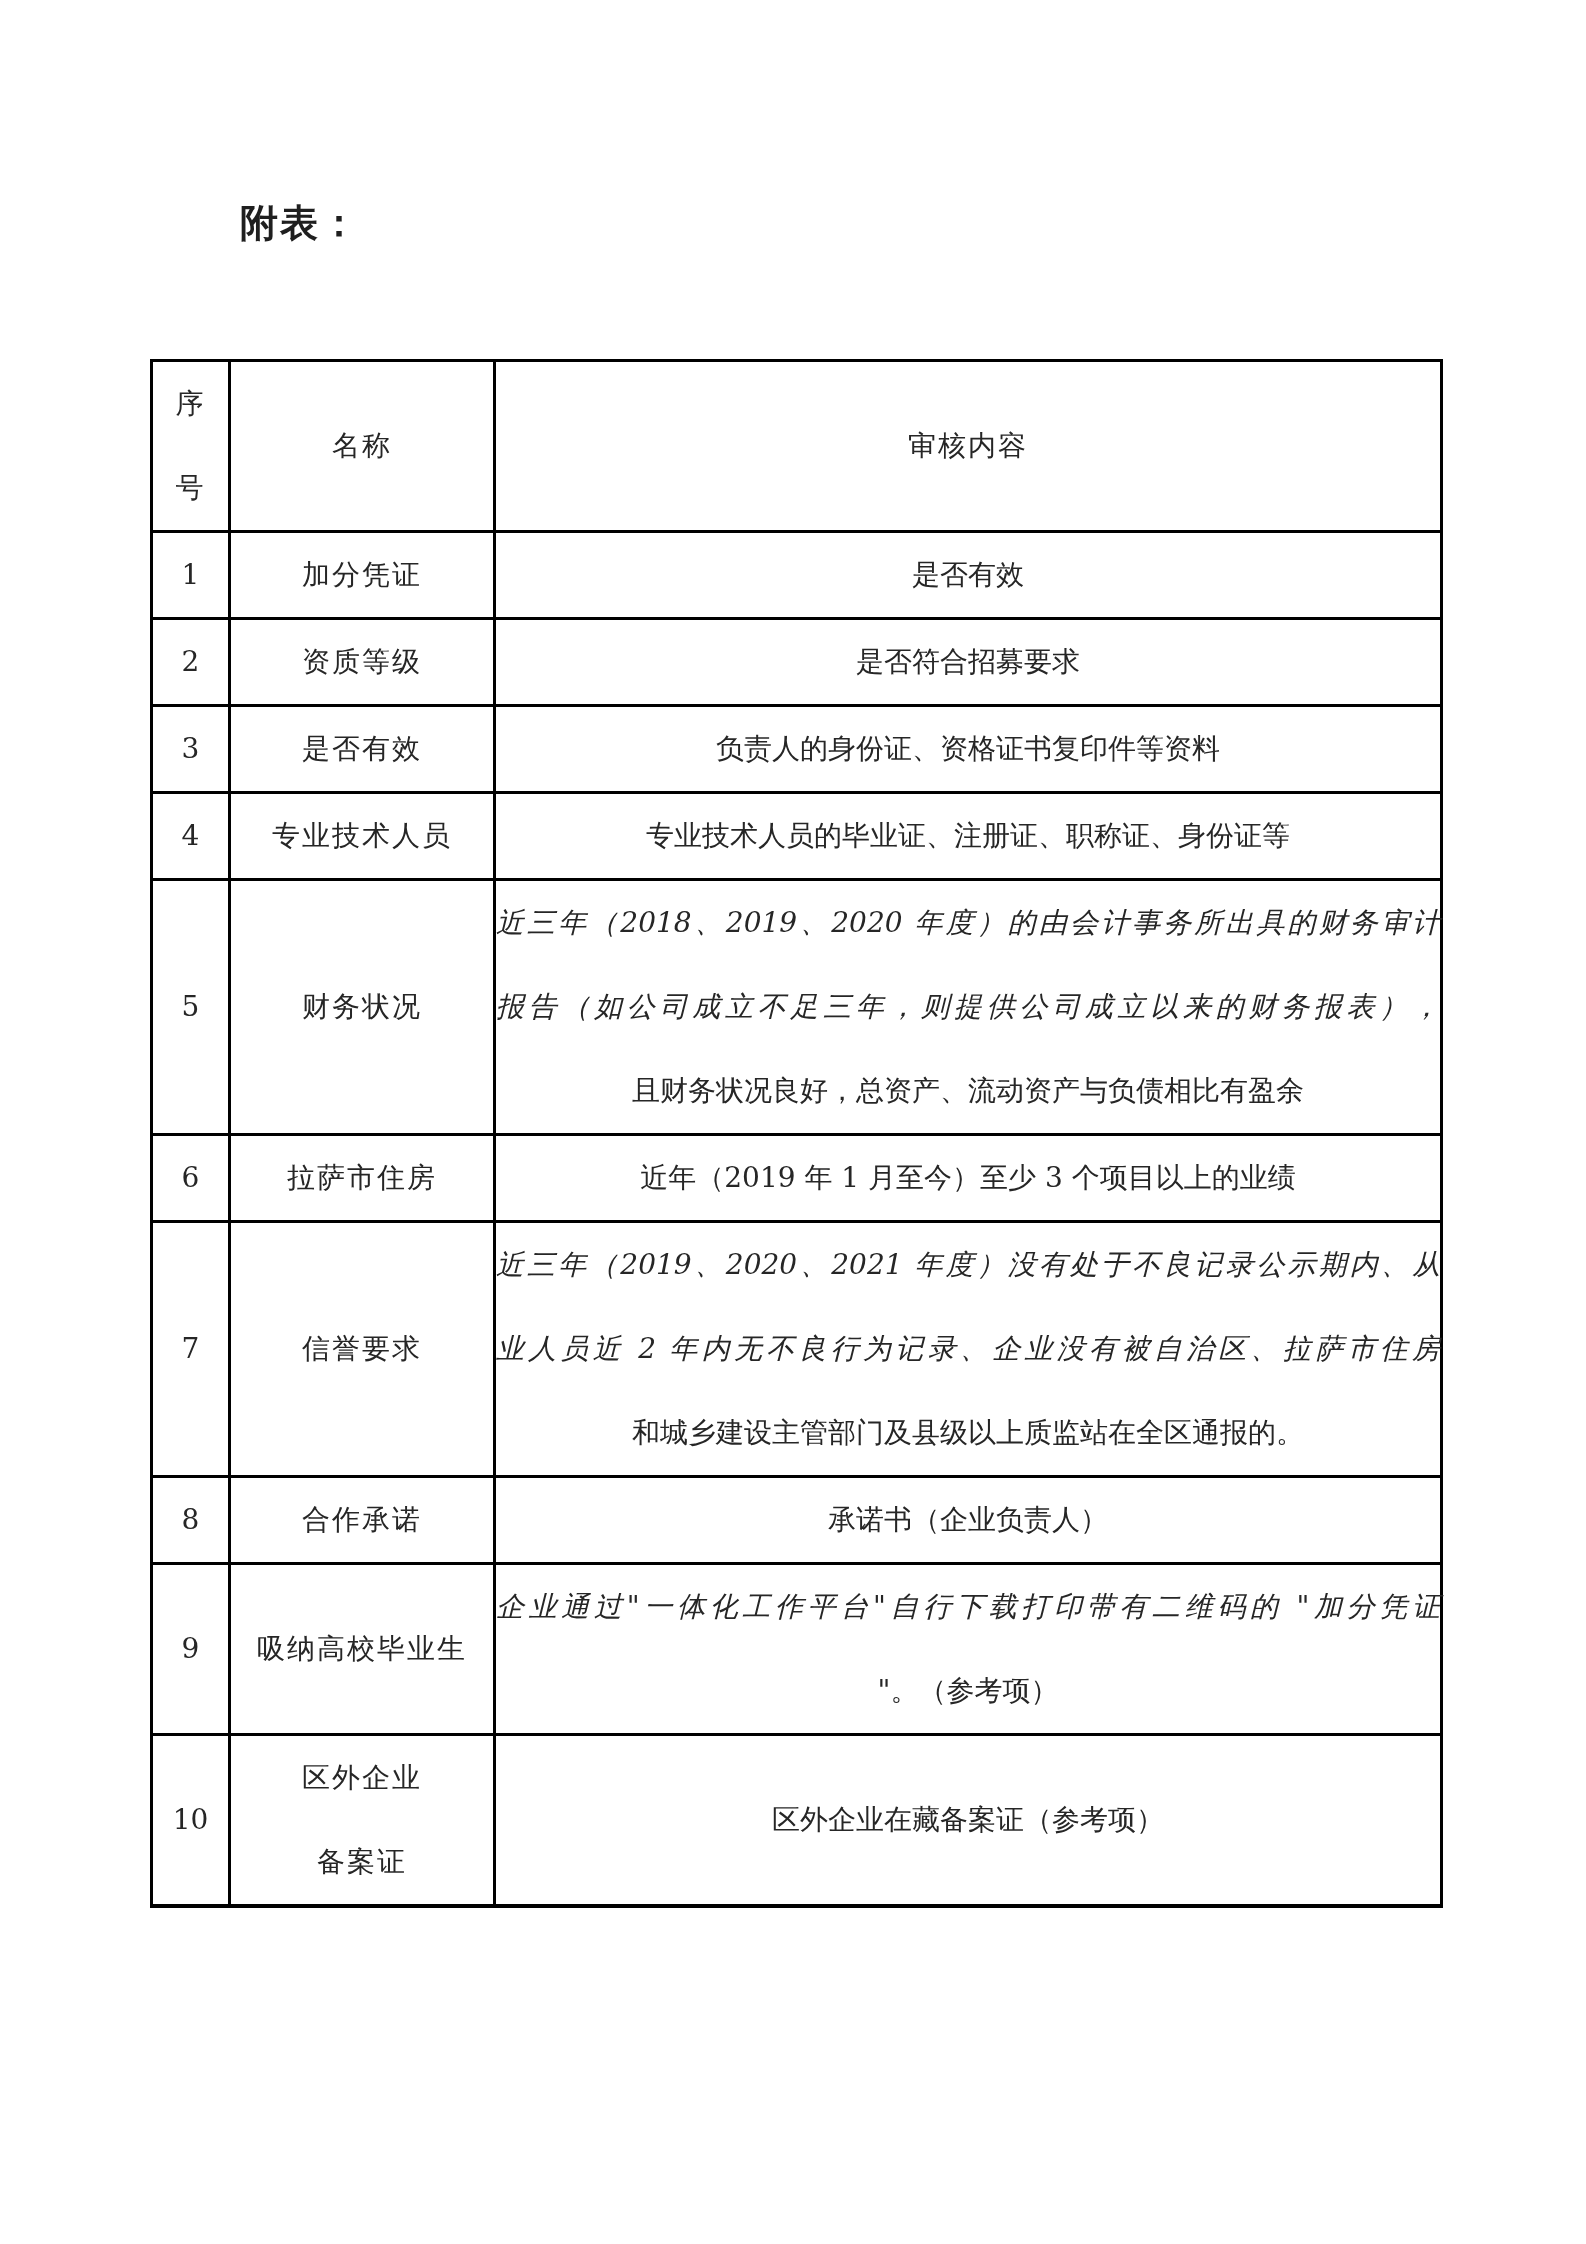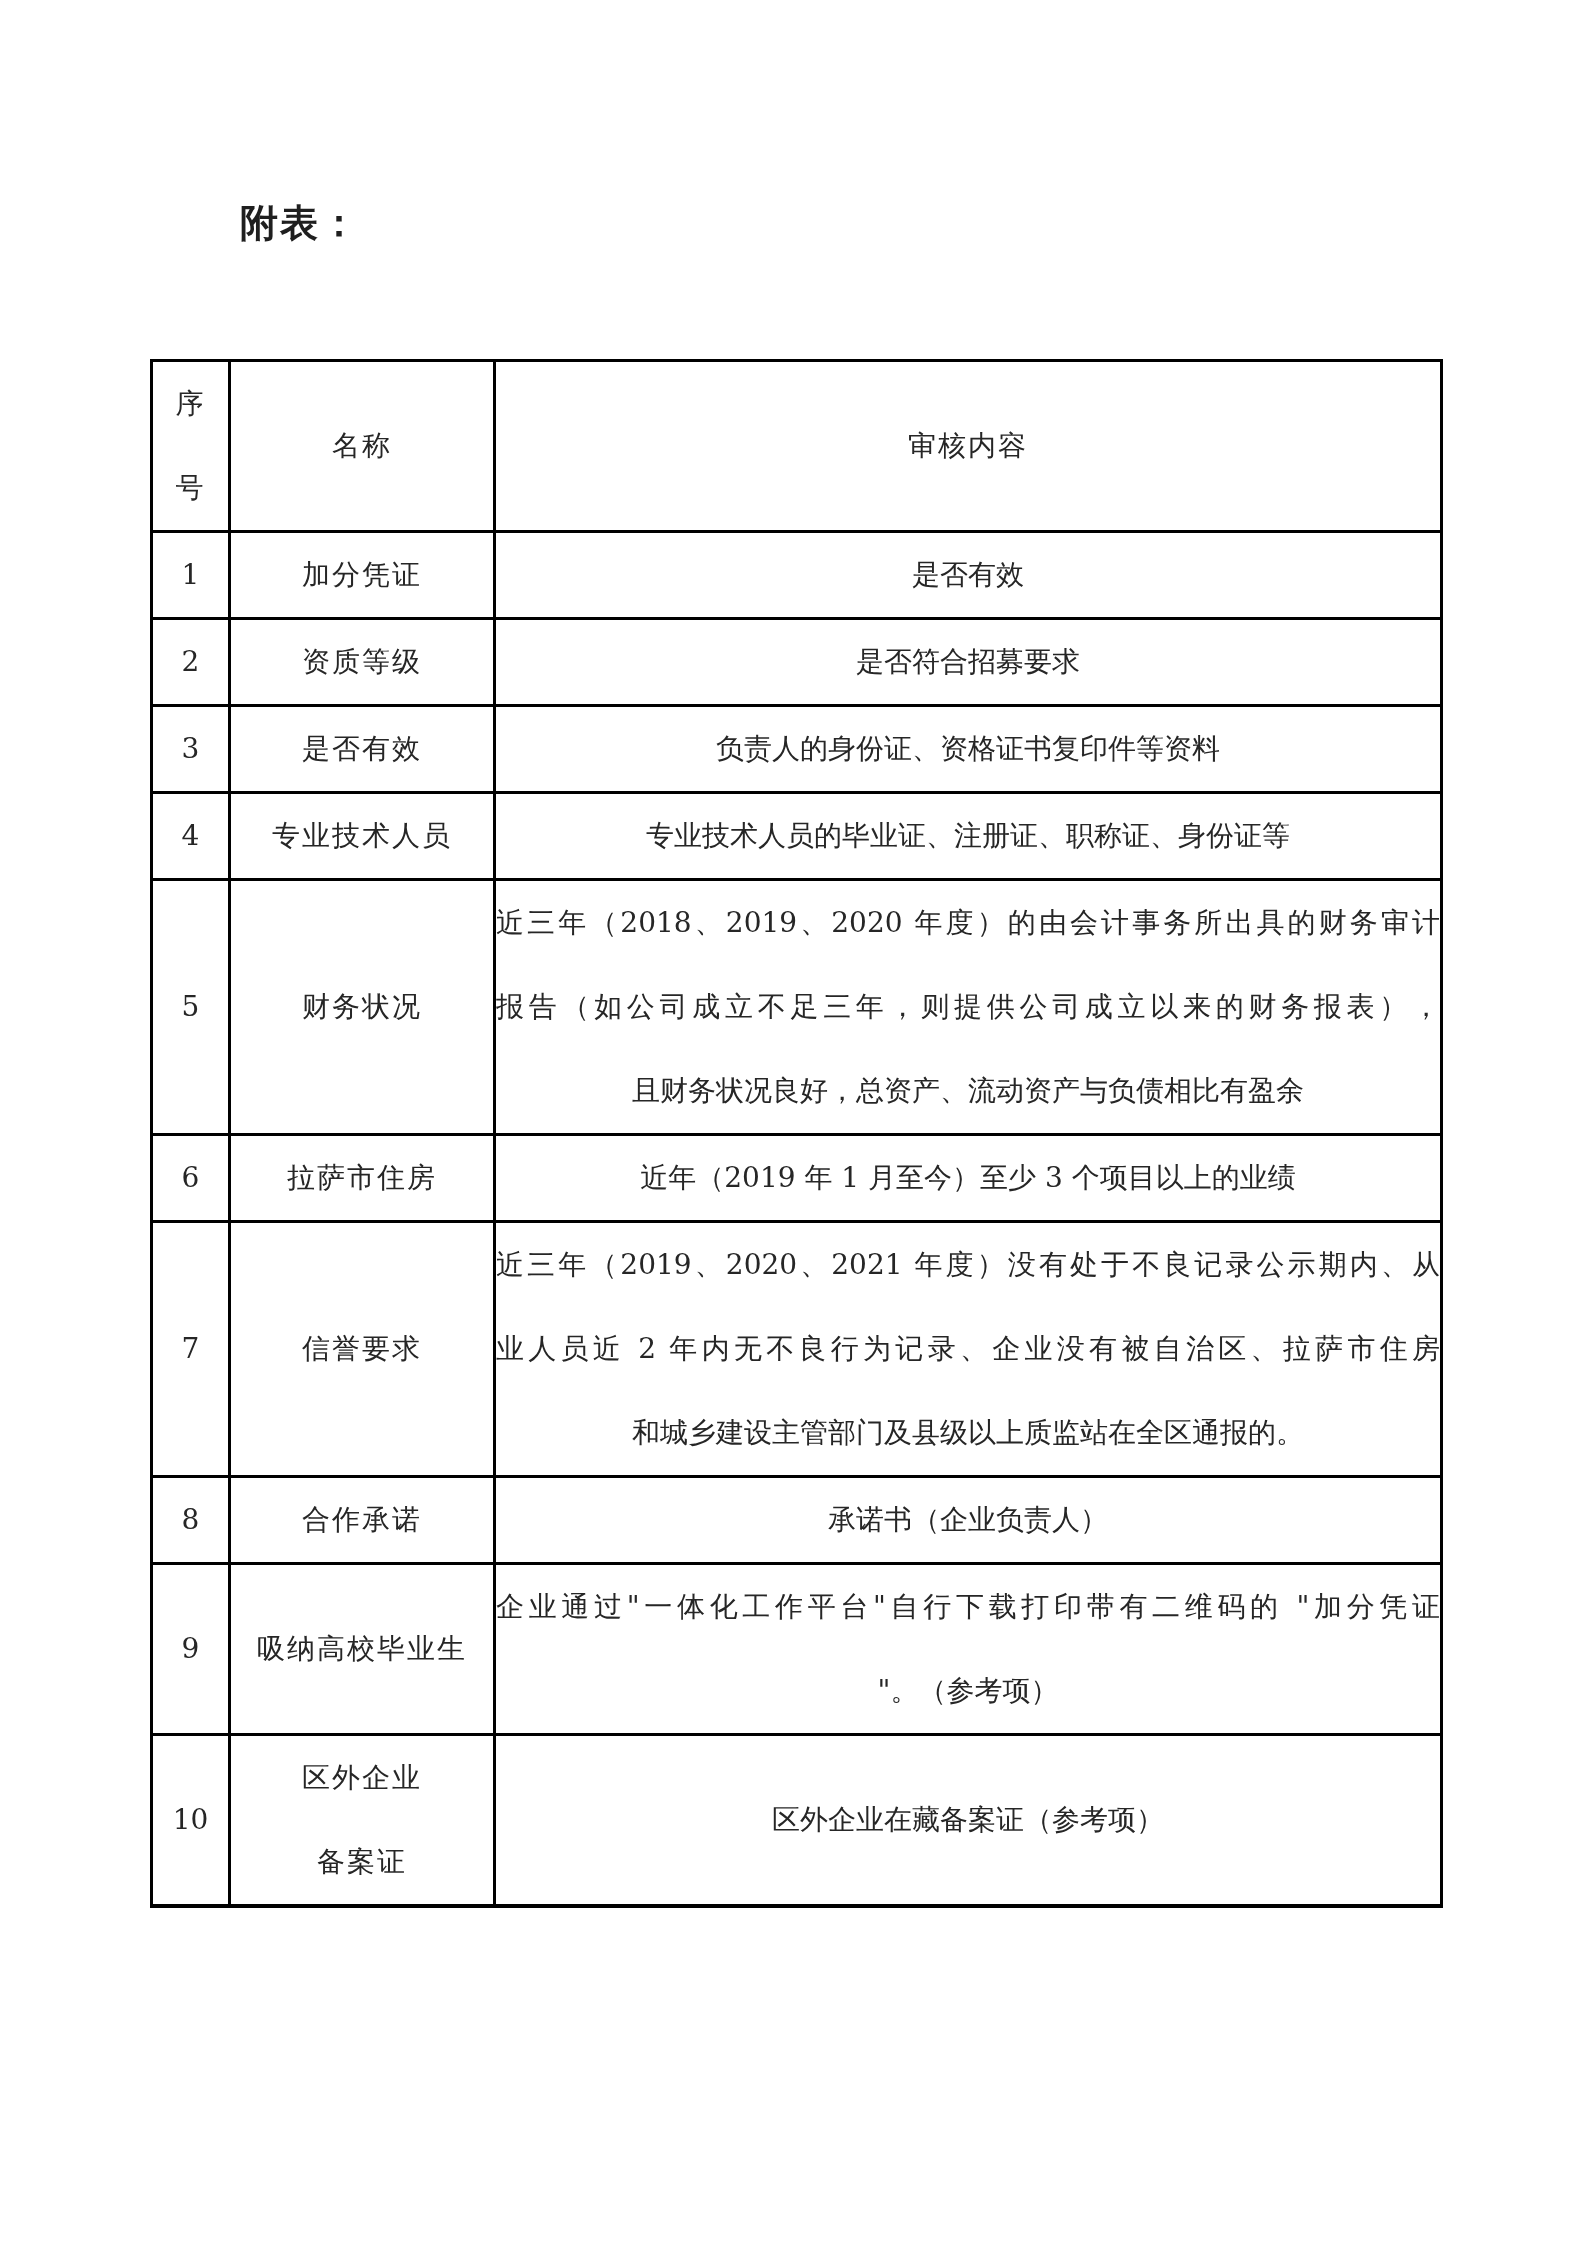--- a/index.html
+++ b/index.html
@@ -64,20 +64,21 @@
   .c-num  { text-align: center; }
   .c-name { text-align: center; padding: 0 6px; letter-spacing: 2px; }
   .c-name .ln, .c-num .ln, th .ln { white-space: normal; }
   .c-content { padding: 0 22px; }
   th.c-head { text-align: center; letter-spacing: 2px; }
   .ln-center { text-align: center; white-space: normal; }
   .ln-fill {
     text-align: justify;
     text-align-last: justify;
     white-space: normal;
+    font-style: italic;
   }
 </style>
 </head>
 <body>
 
 <div class="page">
 
   <div class="appendix-label">附表：</div>
 
 

